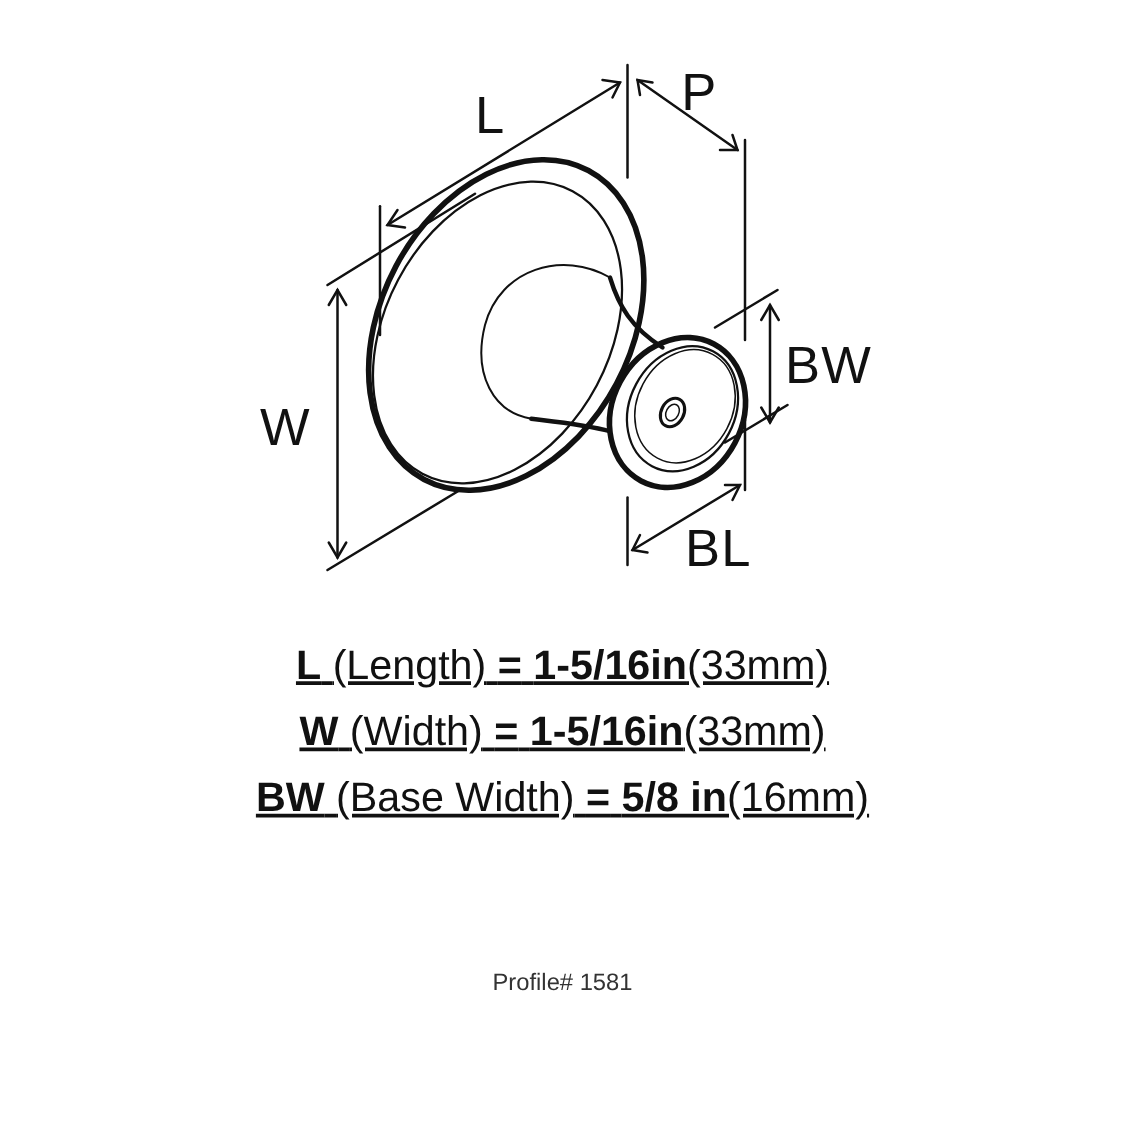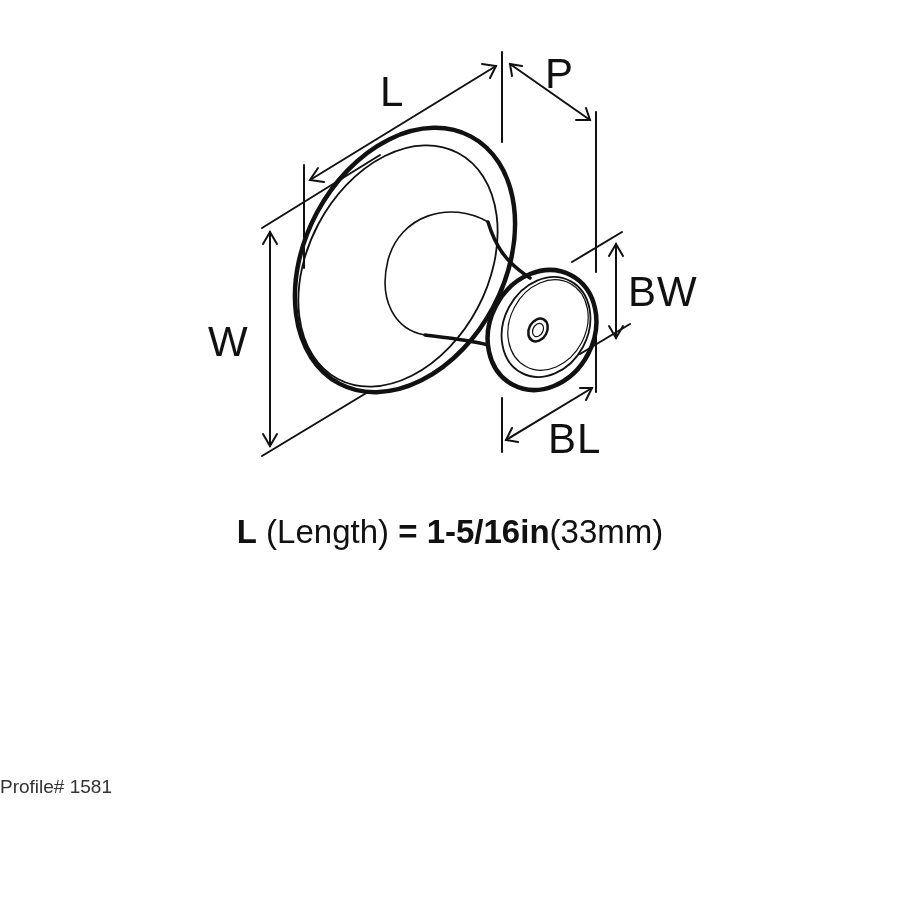--- a/index.html
+++ b/index.html
@@ -1,24 +1,24 @@
 <!DOCTYPE html>
 <html><head>
 <meta charset="utf-8">
 <style>
   html, body { margin:0; padding:0; background:#ffffff; }
   body { width:900px; height:900px; position:relative; overflow:hidden; font-family:"Liberation Sans", "DejaVu Sans", sans-serif; color:#111; }
   #drawing { position:absolute; left:0; top:0; width:900px; height:480px; }
   .dim-label { position:absolute; font-size:42px; font-weight:400; color:#111; letter-spacing:1px; }
   .specs { position:absolute; left:0; top:505px; width:900px; text-align:center; }
-  .spec-row { font-size:33px; line-height:53px; white-space:nowrap; color:#111; }
+  .spec-row { font-size:33px; line-height:53px; white-space:nowrap; color:#111;text-decoration:underline; }
   .spec-row .abbr { font-weight:700; }
   .spec-row .val { font-weight:700; }
   .spec-row .name, .spec-row .mm { font-weight:400; }
-  .profile { position:absolute; left:0; top:776px; width:900px; text-align:left; font-size:19px; color:#333; }
+  .profile { position:absolute; left:0; top:776px; width:900px; text-align:center; font-size:19px; color:#333; }
 </style>
 </head>
 <body>
 
 <svg id="drawing" viewBox="0 0 900 480" xmlns="http://www.w3.org/2000/svg">
   <g fill="none" stroke="#111" stroke-linecap="round">
 
     <g>
       <ellipse cx="405" cy="260" rx="100" ry="140" transform="rotate(28 405 260)" stroke-width="4.5"></ellipse>
       <ellipse cx="398" cy="266" rx="90" ry="128" transform="rotate(28 398 266)" stroke-width="1.8"></ellipse>
@@ -86,15 +86,27 @@
 <div class="dim-label" style="left:628px;top:268px;">BW</div>
 <div class="dim-label" style="left:548px;top:415px;">BL</div>
 
 <div class="specs">
   <div class="spec-row">
     <span class="abbr">L</span>
     <span class="name">(Length)</span>
     <span class="val">=</span>
     <span class="val">1-5/16in</span><span class="mm">(33mm)</span>
   </div>
+  <div class="spec-row">
+    <span class="abbr">W</span>
+    <span class="name">(Width)</span>
+    <span class="val">=</span>
+    <span class="val">1-5/16in</span><span class="mm">(33mm)</span>
+  </div>
+  <div class="spec-row">
+    <span class="abbr">BW</span>
+    <span class="name">(Base Width)</span>
+    <span class="val">=</span>
+    <span class="val">5/8 in</span><span class="mm">(16mm)</span>
+  </div>
 </div>
 
 <div class="profile">Profile# 1581</div>
 
 </body></html>

